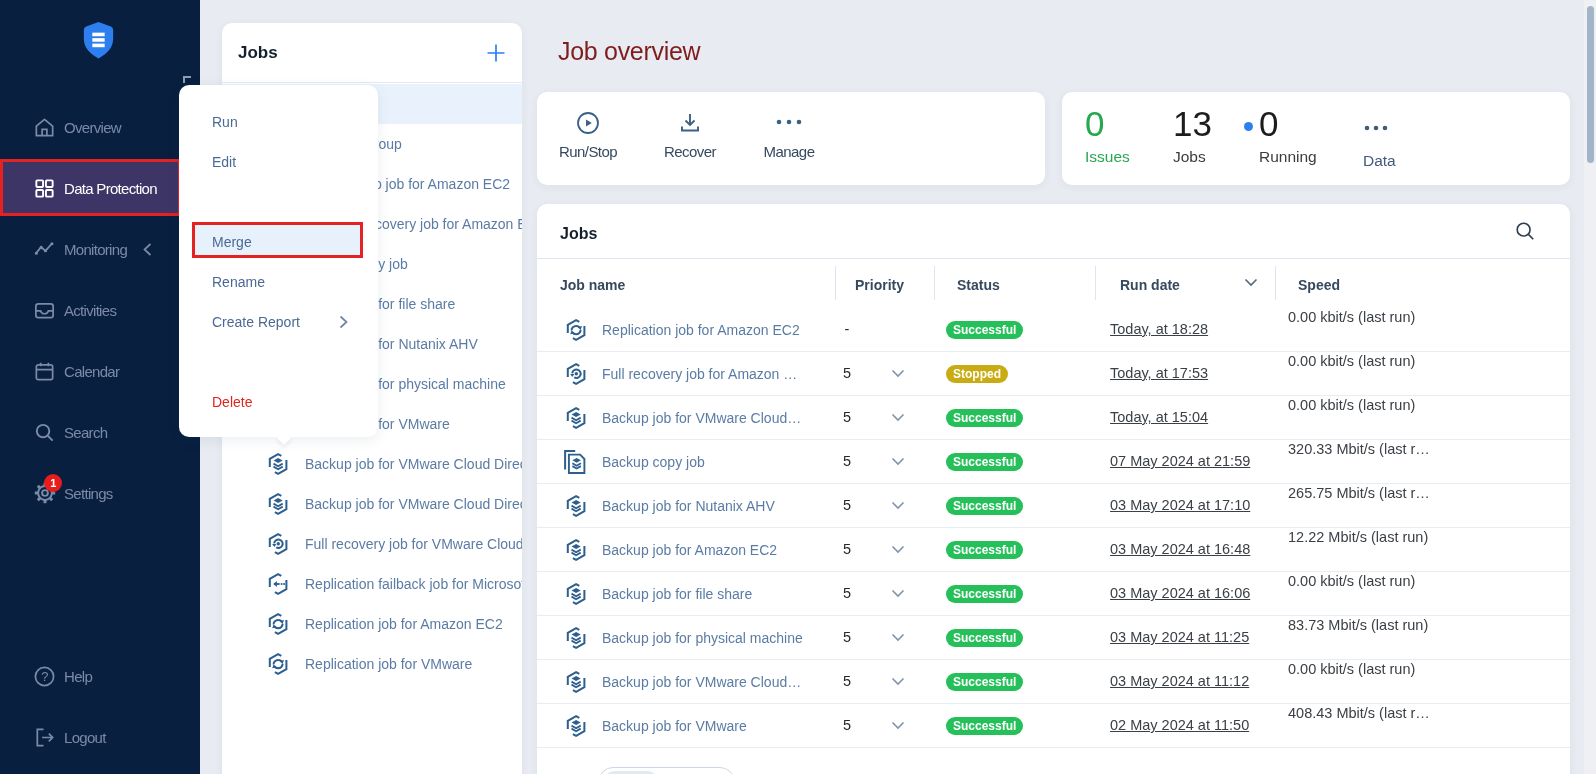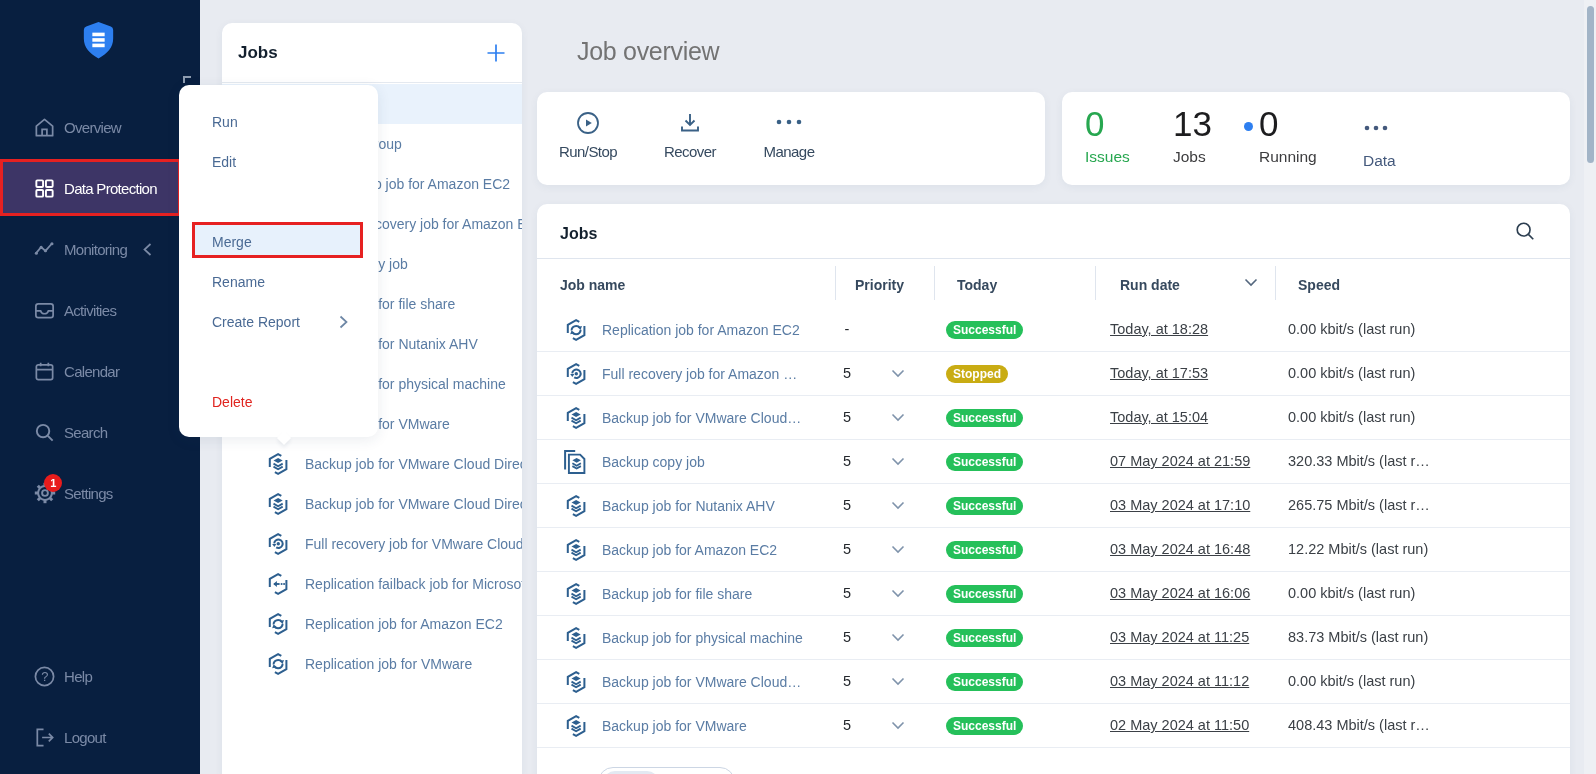--- a/index.html
+++ b/index.html
@@ -30,21 +30,21 @@
   
   .menu { position:absolute; left:179px; top:85px; width:199px; height:352px; background:#fff; border-radius:10px; box-shadow:0 3px 14px rgba(30,50,90,0.09); }
   .menu .notch { position:absolute; left:100px; top:348px; width:10px; height:10px; background:#fff; transform:rotate(45deg); box-shadow:2px 2px 4px rgba(30,50,90,0.08); }
   .mi { position:absolute; left:0; width:199px; height:40px; line-height:40px; padding-left:33px; font-size:14px; color:#4a6a94; }
   .mi.red { color:#e0241f; }
   .merge-hl { position:absolute; left:13px; top:137px; width:171px; height:36px; background:#e7f1fc; border:3px solid #e62121; }
   .mi-chev { position:absolute; left:160px; top:230px; }
   .corner { position:absolute; left:183px; top:76px; width:8px; height:7px; border-top:2px solid #8d9cb0; border-left:2px solid #8d9cb0; }
 
   
-  .h1 { position:absolute; left:558px; top:37px; font-size:25px; letter-spacing:-0.3px; color:#737373;margin-left:19px; }
+  .h1 { position:absolute; left:558px; top:37px; font-size:25px; letter-spacing:-0.3px; color:#7f1d1d; }
   .card { position:absolute; background:#fff; border-radius:10px; box-shadow:0 2px 8px rgba(40,60,100,0.06); }
   .actions { left:537px; top:92px; width:508px; height:93px; }
   .abtn { position:absolute; top:0; height:93px; text-align:center; }
   .abtn .lbl { position:absolute; top:51px; width:100%; text-align:center; font-size:15px; letter-spacing:-0.55px; color:#35495f; }
   .stats { left:1062px; top:92px; width:508px; height:93px; }
   .stat .num { font-size:35px; line-height:40px; color:#1d1d1f; }
   .stat .slbl { font-size:15.5px; color:#3c3c3e; margin-top:4px; }
 
   
   .tcard { left:537px; top:204px; width:1033px; height:580px; }
@@ -55,21 +55,21 @@
   .trow { position:absolute; left:0; width:1033px; height:44px; }
   .trow .sep { position:absolute; left:0; bottom:0; width:1033px; height:1px; background:#e9edf3; }
   .trow svg.jicon { position:absolute; left:27px; top:10px; }
   .trow .name { position:absolute; left:65px; top:14px; font-size:14px; color:#5a7ca4; white-space:nowrap; }
   .trow .prio { position:absolute; left:300px; top:13px; width:20px; text-align:center; font-size:14.5px; color:#23272c; }
   .trow .pchev { position:absolute; left:354px; top:17px; }
   .trow .pill { position:absolute; left:409px; top:13px; height:18px; line-height:18px; border-radius:9px; padding:0 7px; font-size:12px; font-weight:bold; color:#fff; }
   .pill.ok { background:#25c05a; }
   .pill.stop { background:#c9ac13; }
   .trow .rdate { position:absolute; left:573px; top:13px; font-size:14.5px; color:#3b4046;text-decoration:underline; }
-  .trow .speed { position:absolute; left:751px; top:13px; font-size:14.5px; color:#3b4046; }
+  .trow .speed { position:absolute; left:751px; top:1px; font-size:14.5px; color:#3b4046; }
 
   
   .sbtrack { position:absolute; left:1584px; top:0; width:12px; height:774px; background:#eef0f4; }
   .sbthumb { position:absolute; left:1587px; top:6px; width:7px; height:157px; border-radius:4px; background:#a2b4c7; }
 </style>
 </head>
 <body>
 
 <div class="sidebar">
   <svg class="abs" style="left:81px;top:20px" width="35" height="41" viewBox="0 0 37 43">
@@ -343,21 +343,21 @@
 
 <div class="card tcard">
   <div class="t-title">Jobs</div>
   <svg class="abs" style="left:977px;top:16px" width="22" height="22" viewBox="0 0 24 24" fill="none" stroke="#2c3e50" stroke-width="1.8">
     <circle cx="10.5" cy="10.5" r="7"></circle>
       <path d="M15.7 15.7 L21 21"></path>
   </svg>
   <div class="t-div"></div>
   <div class="th" style="left:23px">Job name</div>
   <div class="th" style="left:318px">Priority</div>
-  <div class="th" style="left:420px">Today</div>
+  <div class="th" style="left:420px">Status</div>
   <div class="th" style="left:583px">Run date</div>
   <div class="th" style="left:761px">Speed</div>
   <div class="vsep" style="left:298px"></div>
   <div class="vsep" style="left:397px"></div>
   <div class="vsep" style="left:558px"></div>
   <div class="vsep" style="left:738px"></div>
   <svg class="abs" style="left:707px;top:74px" width="14" height="9" viewBox="0 0 14 9" fill="none" stroke="#54677e" stroke-width="1.6">
       <path d="M1.5 1.5 L7 7 L12.5 1.5"></path>
     </svg>
   <div id="tbody">

